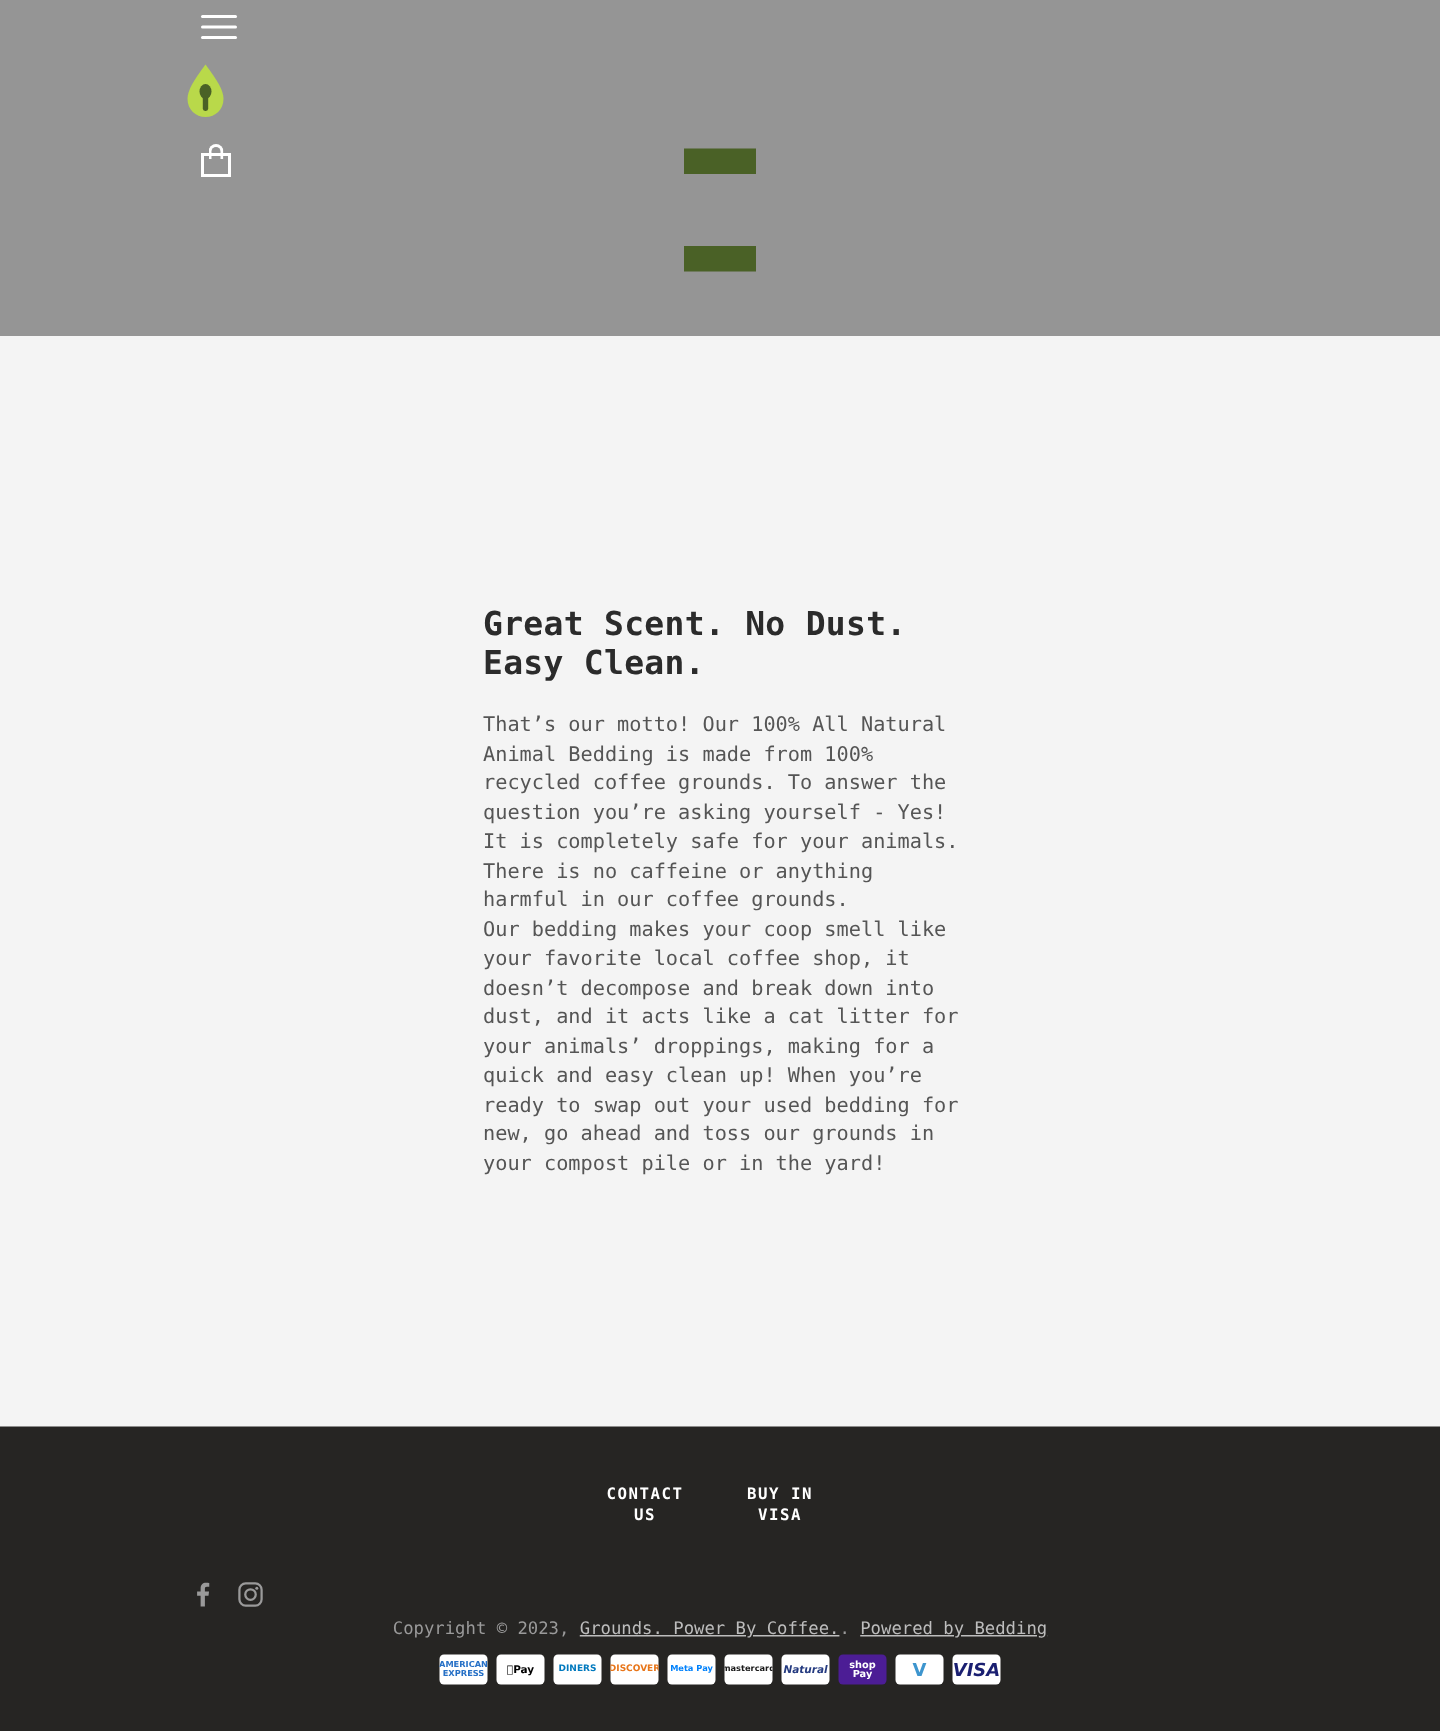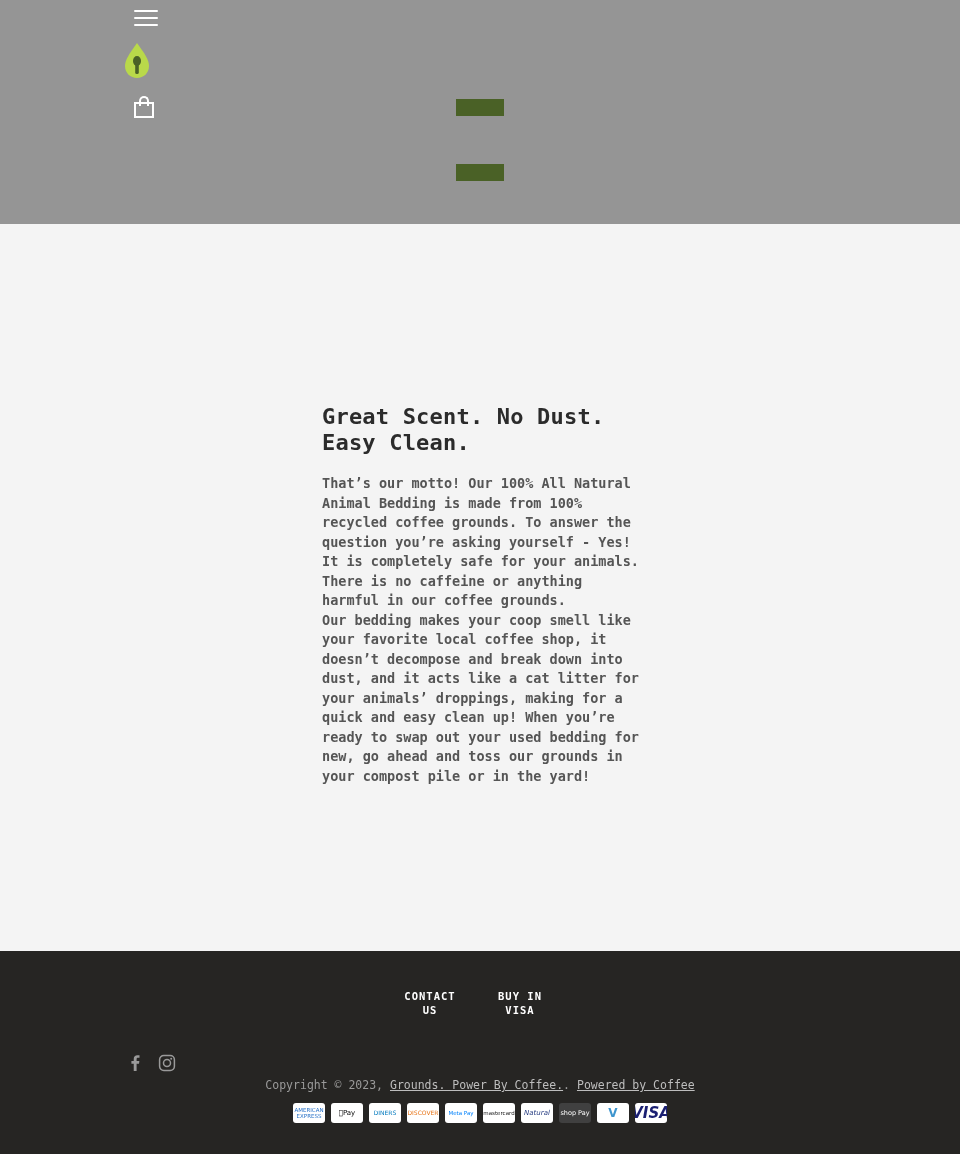--- a/index.html
+++ b/index.html
@@ -109,21 +109,20 @@
     color: #2b2b2b;
     margin: 0 0 18px 0;
     letter-spacing: 0.2px;
   }
   .body-para {
     font-family: "DejaVu Sans Mono", monospace;
     font-size: 13.5px;
     line-height: 19.5px;
     color: #555555;
     margin: 0;
-    font-weight: bold;
   }
 
   
   .footer {
     position: relative;
     width: 960px;
     height: 230px;
     background: #262523;
   }
   .footer-nav {
@@ -187,37 +186,37 @@
   .pay-card {
     width: 32px;
     height: 20px;
     background: #ffffff;
     border-radius: 3px;
     display: flex;
     align-items: center;
     justify-content: center;
     font-family: "DejaVu Sans", sans-serif;
     font-size: 5.5px;
-    font-weight: normal;
+    font-weight: bold;
     color: #1a1a1a;
     overflow: hidden;
     text-align: center;
     line-height: 6px;
     box-sizing: border-box;
   }
   .pay-amex { background:#ffffff; color:#2670c6; }
   .pay-applepay { color:#000; font-size:7px; }
   .pay-diners { color:#0079be; font-size:6px; }
   .pay-discover { color:#e8761a; font-size:6px; }
   .pay-meta { color:#0081fb; font-size:5.5px; }
   .pay-mastercard { color:#1a1a1a; font-size:5.5px; }
   .pay-paypal { color:#253b80; font-size:7px; font-style:italic; }
-  .pay-shoppay { background:#404040; color:#ffffff; font-size:6.5px; }
+  .pay-shoppay { background:#4c1d95; color:#ffffff; font-size:6.5px; }
   .pay-venmo { background:#ffffff; color:#3d95ce; font-size:12px; font-weight:bold; }
-  .pay-visa { color:#1a1f71; font-size:15px; font-style:italic; font-weight:bold; }
+  .pay-visa { color:#1a1f71; font-size:12px; font-style:italic; font-weight:bold; }
 </style>
 </head>
 <body>
 
 <div class="hero">
 
   <div class="menu-toggle">
     <span></span>
     <span></span>
     <span></span>
@@ -262,21 +261,21 @@
     <svg class="social-icon" viewBox="0 0 18 18" xmlns="http://www.w3.org/2000/svg">
       <rect x="1.6" y="1.6" width="14.8" height="14.8" rx="4.2" fill="none" stroke="#9a9a9a" stroke-width="1.5"></rect>
       <circle cx="9" cy="9" r="3.5" fill="none" stroke="#9a9a9a" stroke-width="1.5"></circle>
       <circle cx="13.2" cy="4.8" r="1" fill="#9a9a9a"></circle>
     </svg>
   </div>
 
   <div class="copyright">
     <span>Copyright © 2023,</span>
     <a href="#">Grounds. Power By Coffee.</a><span>.</span>
-    <a href="#">Powered by Coffee</a>
+    <a href="#">Powered by Bedding</a>
   </div>
 
   <div class="payments">
     <div class="pay-card pay-amex">AMERICAN EXPRESS</div>
     <div class="pay-card pay-applepay">Pay</div>
     <div class="pay-card pay-diners">DINERS</div>
     <div class="pay-card pay-discover">DISCOVER</div>
     <div class="pay-card pay-meta">Meta Pay</div>
     <div class="pay-card pay-mastercard">mastercard</div>
     <div class="pay-card pay-paypal">Natural</div>

